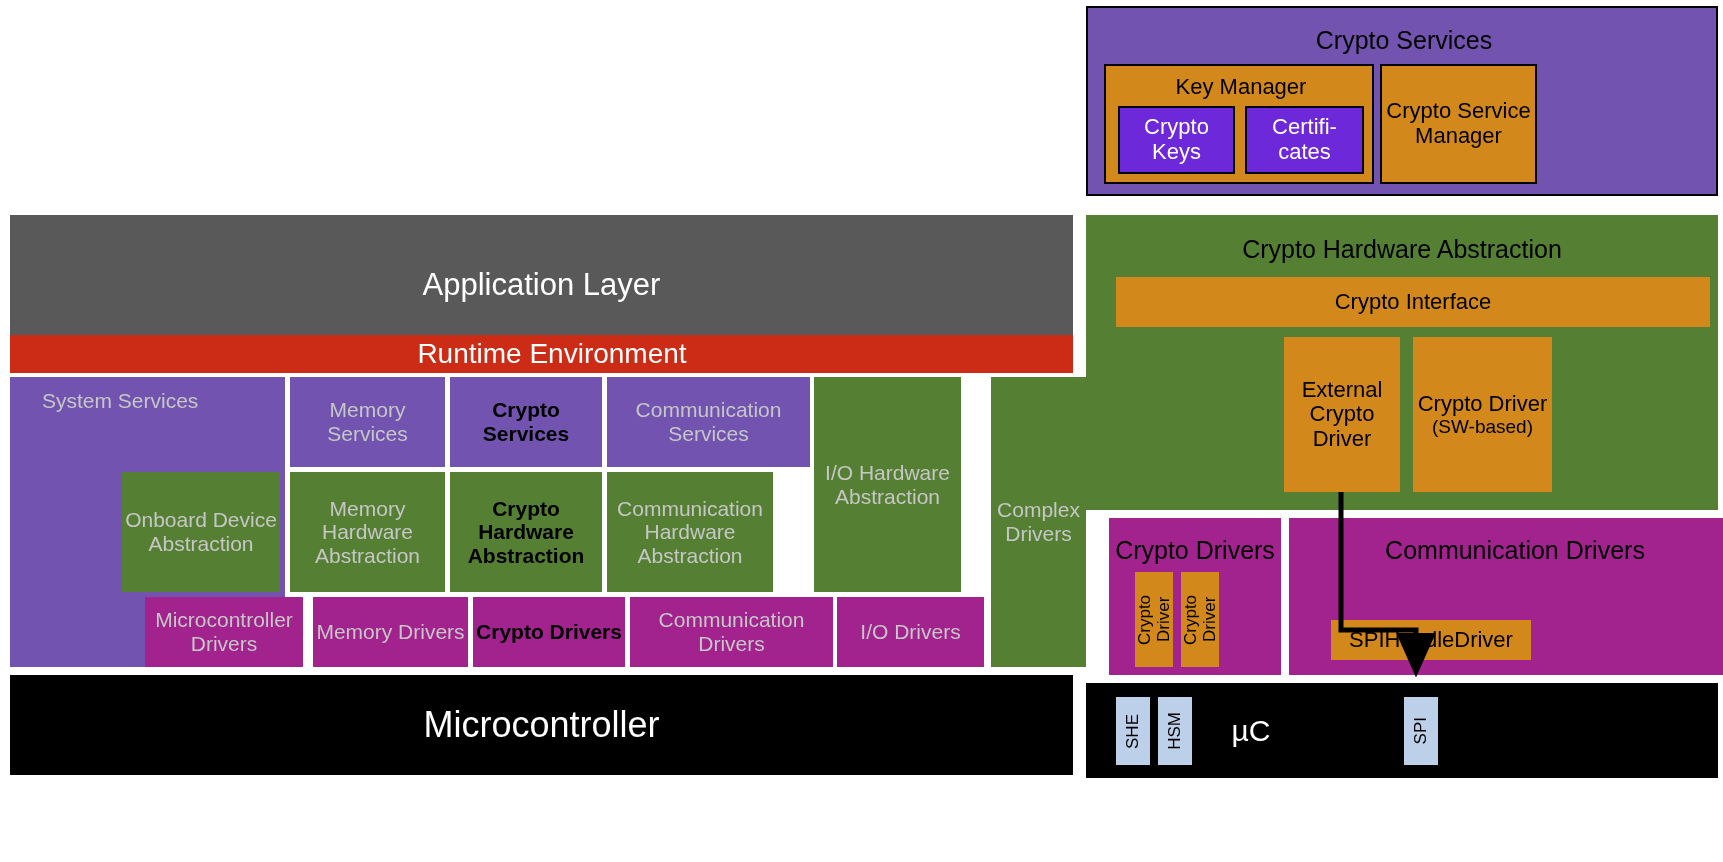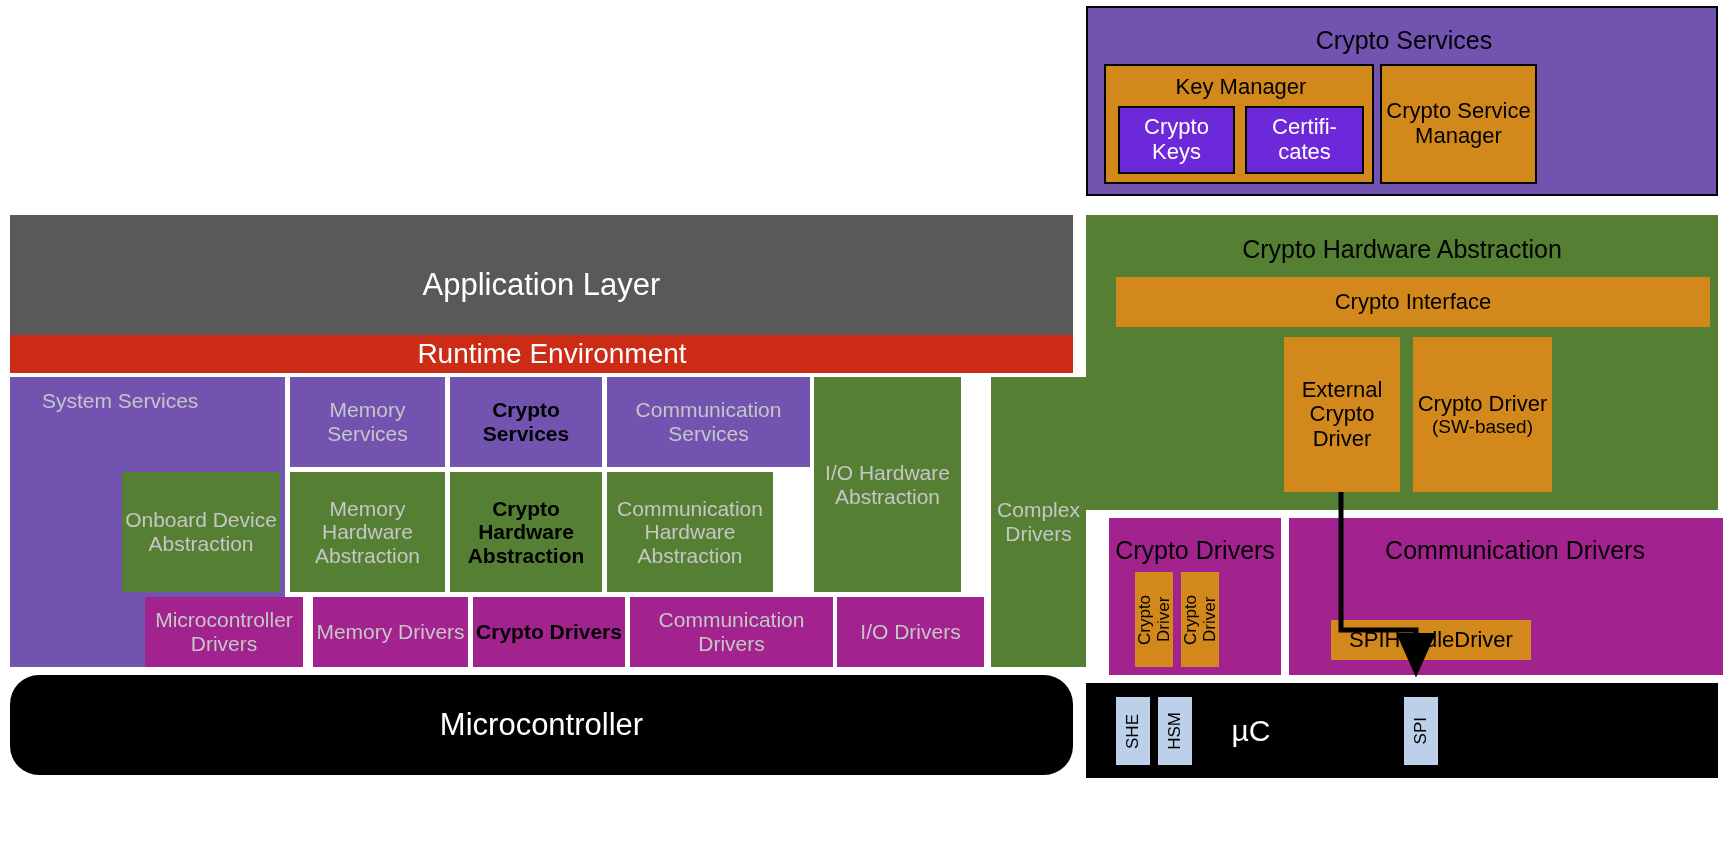--- a/index.html
+++ b/index.html
@@ -16,21 +16,21 @@
   .orange{background:#d2881a;color:#000000;}
   .crimson{background:#6d28d9;color:#ffffff;}
   .black{background:#000000;color:#ffffff;}
   .blue{background:#bdd0e9;color:#000000;}
   .dim{color:#c6c6c6;}
   .hl{color:#000000;font-weight:bold;}
   .dark{color:#000000;}
   .vert{writing-mode:vertical-rl;transform:rotate(180deg);}
   .t-appl{font-size:31px;}
   .t-rte{font-size:28px;}
-  .t-mcu{font-size:31px;border-radius:29px;}
+  .t-mcu{font-size:36px;}
   .t-mod{font-size:21px;}
   .t-secttl{font-size:25px;}
   .t-sub{font-size:22px;}
   .t-small{font-size:19px;}
   .t-uc{font-size:30px;color:#ffffff;}
   .t-vert{font-size:17px;}
   svg.arrow{position:absolute;left:0;top:0;pointer-events:none;}
 </style>
 </head>
 <body>

